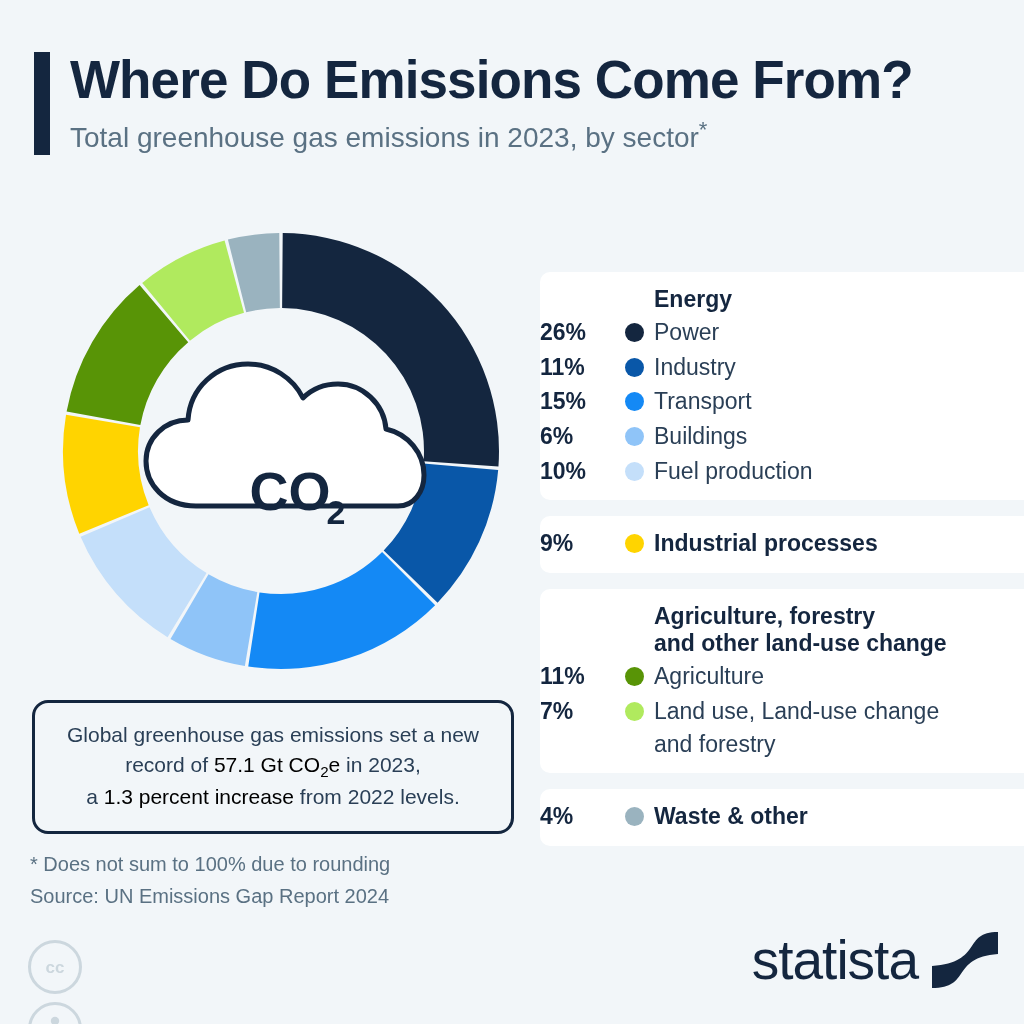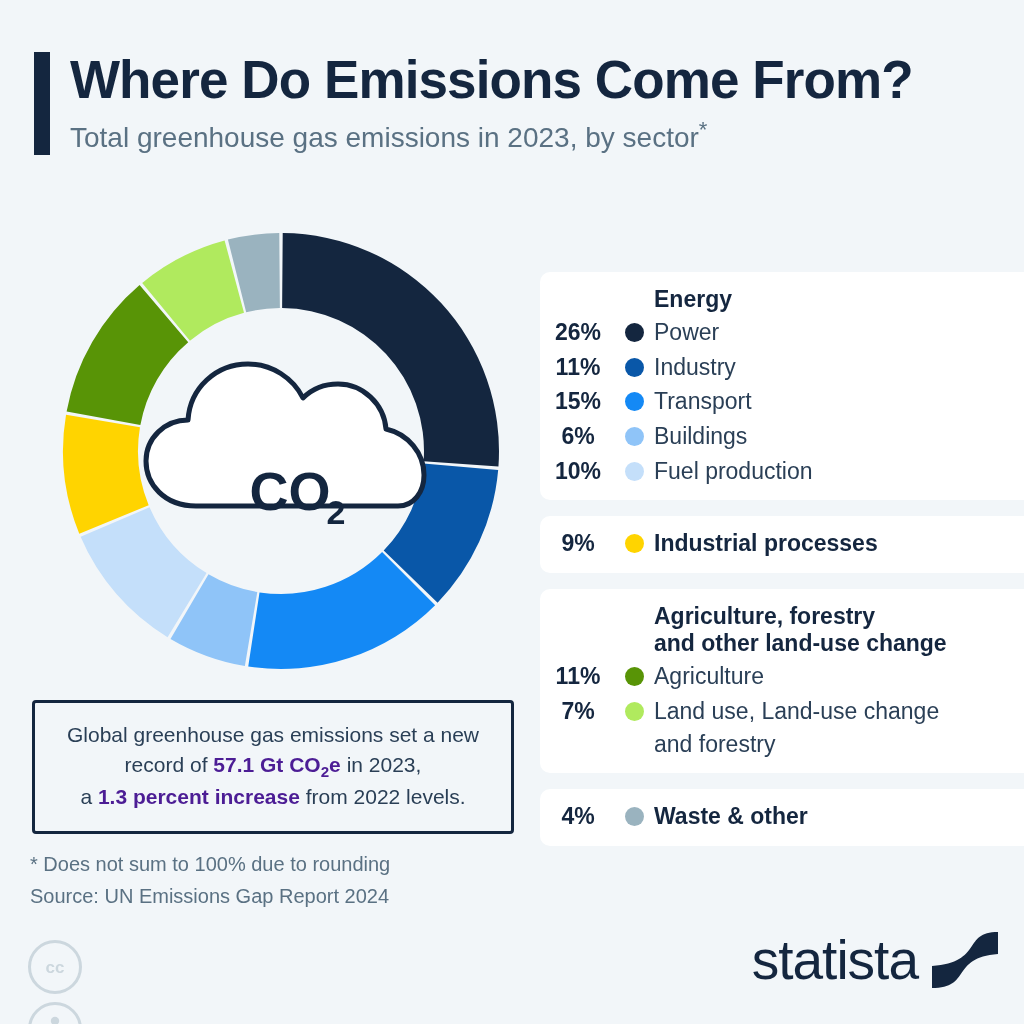--- a/index.html
+++ b/index.html
@@ -98,21 +98,21 @@
     margin: 4px 0 2px 114px;
   }
   .legend-row {
     display: flex;
     align-items: flex-start;
     padding: 1px 0;
   }
   .legend-pct {
     width: 76px;
     flex: 0 0 76px;
-    text-align: center;
+    text-align: left;
     font-size: 23px;
     font-weight: 700;
     color: #14263f;
     line-height: 1.42;
     padding-right: 0;
   }
   .legend-dot {
     width: 19px;
     height: 19px;
     border-radius: 50%;
@@ -131,29 +131,29 @@
   }
 
   
   .callout {
     position: absolute;
     left: 32px;
     top: 700px;
     width: 482px;
     box-sizing: border-box;
     border: 3px solid #14263f;
-    border-radius: 4px;
+    border-radius: 16px;
     padding: 17px 22px 19px 22px;
     background: #f2f6f9;
     text-align: center;
     font-size: 21px;
     line-height: 1.42;
     color: #2a3f56;
   }
-  .callout b { color: #4c1d95; font-weight: 700; }
+  .callout b { color: #000000; font-weight: 400; }
   .callout sub { font-size: 0.72em; }
 
   
   .footnote {
     position: absolute;
     left: 30px;
     top: 848px;
     font-size: 20px;
     color: #5a7183;
     line-height: 1.62;

